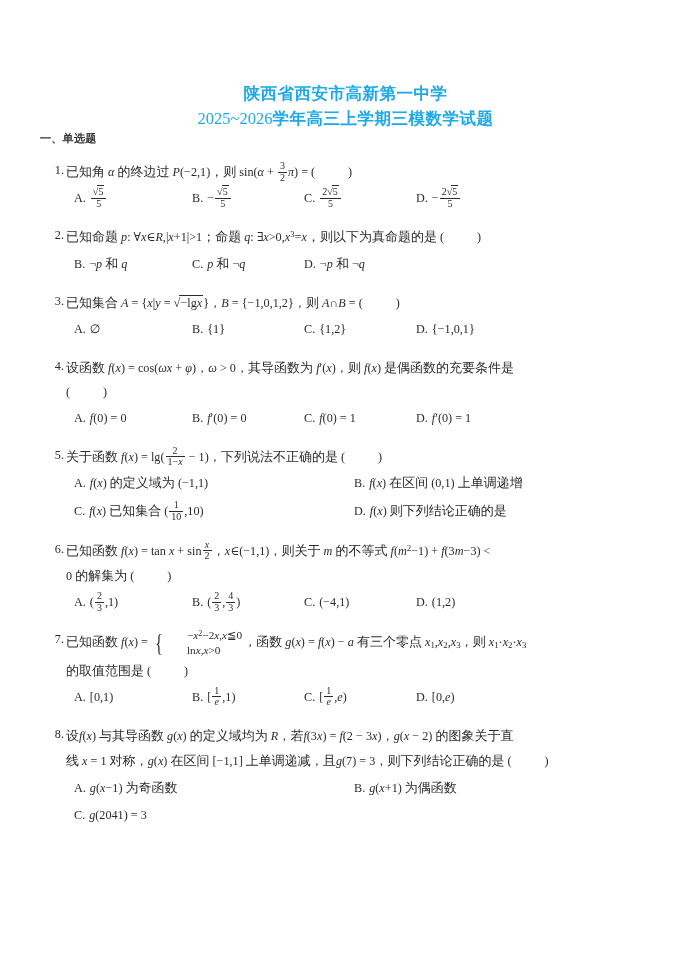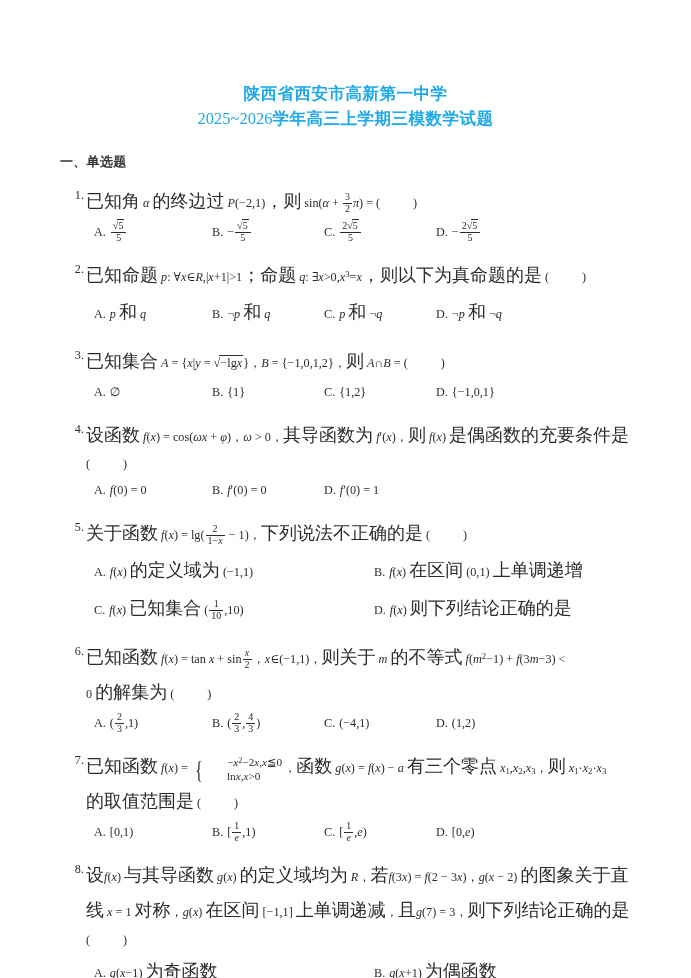--- a/index.html
+++ b/index.html
@@ -12,21 +12,21 @@
     height: 978px;
     font-family: "Liberation Serif", "DejaVu Serif", serif;
     color: #2b2b2b;
     position: relative;
     overflow: hidden;
   }
   .page {
     width: 691px;
     height: 978px;
     box-sizing: border-box;
-    padding: 0 60px;
+    padding: 0 40px;
     position: relative;
   }
 
   
   .title-block { padding-top: 82px; text-align: center; }
   .title-line1 {
     color: #1fa9e6;
     font-family: "Liberation Sans", "DejaVu Sans", sans-serif;
     font-weight: bold;
     font-size: 16.5px;
@@ -45,24 +45,23 @@
     letter-spacing: 0px;
   }
   .title-cn {
     font-family: Liberation Serif, serif;
     font-weight: bold;
     letter-spacing: .5px;
   }
 
   
   .section-head {
-    margin-top: 22px;
     font-family: Liberation Mono, monospace;
     font-weight: bold;
-    font-size: 13px;
+    font-size: 11px;
     color: #333;
     letter-spacing: .3px;
   }
 
   
   .q {
     margin-top: 13px;
     font-size: 12.2px;
     line-height: 1.95;
     position: relative;
@@ -85,21 +84,21 @@
     padding-left: 8px;
   }
   .opts.four > .opt { width: 112px; flex: 0 0 112px; }
   .opts.four > .opt:nth-child(1) { width: 118px; flex: 0 0 118px; }
   .opts.two  > .opt { width: 280px; flex: 0 0 280px; }
   .opt { font-size: 12.2px; line-height: 2.05; white-space: nowrap; }
   .opt-lbl { margin-right: 4px; }
 
   
   .mi { font-style: italic; font-family: "Liberation Serif","DejaVu Serif",serif; }
-  .cn { font-family: Liberation Serif, serif; font-style: normal; font-size: 18px; }
+  .cn { font-family: Liberation Serif, serif; font-style: normal; font-size: 13px; }
 
   
   .frac {
     display: inline-block;
     vertical-align: -0.48em;
     text-align: center;
     font-size: 0.82em;
     line-height: 1.08;
     margin: 0 1px;
   }
@@ -163,21 +162,20 @@
       <span class="opt"><span class="opt-lbl">B.</span>−<span class="frac"><span class="num"><span class="sqrt"><span class="rad">√</span><span class="rand">5</span></span></span><span class="den">5</span></span></span>
       <span class="opt"><span class="opt-lbl">C.</span><span class="frac"><span class="num">2<span class="sqrt"><span class="rad">√</span><span class="rand">5</span></span></span><span class="den">5</span></span></span>
       <span class="opt"><span class="opt-lbl">D.</span>−<span class="frac"><span class="num">2<span class="sqrt"><span class="rad">√</span><span class="rand">5</span></span></span><span class="den">5</span></span></span>
     </div>
   </div>
 
   <div class="q">
     <span class="q-num">2.</span>
     <span class="q-stem"><span class="cn">已知命题</span> <span class="mi">p</span>: ∀<span class="mi">x</span>∈<span class="mi">R</span>,|<span class="mi">x</span>+1|&gt;1<span class="cn">；命题</span> <span class="mi">q</span>: ∃<span class="mi">x</span>&gt;0,<span class="mi">x</span><sup>3</sup>=<span class="mi">x</span><span class="cn">，则以下为真命题的是</span> (<span class="blank">&nbsp;&nbsp;</span>)</span>
     <div class="opts four">
-      <span class="opt"><span class="opt-lbl">A.</span><span class="mi">p</span> <span class="cn">和</span> <span class="mi">q</span></span>
       <span class="opt"><span class="opt-lbl">B.</span>¬<span class="mi">p</span> <span class="cn">和</span> <span class="mi">q</span></span>
       <span class="opt"><span class="opt-lbl">C.</span><span class="mi">p</span> <span class="cn">和</span> ¬<span class="mi">q</span></span>
       <span class="opt"><span class="opt-lbl">D.</span>¬<span class="mi">p</span> <span class="cn">和</span> ¬<span class="mi">q</span></span>
     </div>
   </div>
 
   <div class="q">
     <span class="q-num">3.</span>
     <span class="q-stem"><span class="cn">已知集合</span> <span class="mi">A</span> = {<span class="mi">x</span>|<span class="mi">y</span> = <span class="sqrt"><span class="rad">√</span><span class="rand">−lg<span class="mi">x</span></span></span>}，<span class="mi">B</span> = {−1,0,1,2}，<span class="cn">则</span> <span class="mi">A</span>∩<span class="mi">B</span> = (<span class="blank">&nbsp;&nbsp;</span>)</span>
     <div class="opts four">
@@ -187,20 +185,21 @@
       <span class="opt"><span class="opt-lbl">D.</span>{−1,0,1}</span>
     </div>
   </div>
 
   <div class="q">
     <span class="q-num">4.</span>
     <span class="q-stem"><span class="cn">设函数</span> <span class="mi">f</span>(<span class="mi">x</span>) = cos(<span class="mi">ωx</span> + <span class="mi">φ</span>)，<span class="mi">ω</span> &gt; 0，<span class="cn">其导函数为</span> <span class="mi">f</span>′(<span class="mi">x</span>)，<span class="cn">则</span> <span class="mi">f</span>(<span class="mi">x</span>) <span class="cn">是偶函数的充要条件是</span><br>(<span class="blank">&nbsp;&nbsp;</span>)</span>
     <div class="opts four">
       <span class="opt"><span class="opt-lbl">A.</span><span class="mi">f</span>(0) = 0</span>
       <span class="opt"><span class="opt-lbl">B.</span><span class="mi">f</span>′(0) = 0</span>
+      <span class="opt"><span class="opt-lbl">C.</span><span class="mi">f</span>(0) = 1</span>
       <span class="opt"><span class="opt-lbl">D.</span><span class="mi">f</span>′(0) = 1</span>
     </div>
   </div>
 
   <div class="q">
     <span class="q-num">5.</span>
     <span class="q-stem"><span class="cn">关于函数</span> <span class="mi">f</span>(<span class="mi">x</span>) = lg(<span class="frac"><span class="num">2</span><span class="den">1−<span class="mi">x</span></span></span> − 1)，<span class="cn">下列说法不正确的是</span> (<span class="blank">&nbsp;&nbsp;</span>)</span>
     <div class="opts two">
       <span class="opt"><span class="opt-lbl">A.</span><span class="mi">f</span>(<span class="mi">x</span>) <span class="cn">的定义域为</span> (−1,1)</span>
       <span class="opt"><span class="opt-lbl">B.</span><span class="mi">f</span>(<span class="mi">x</span>) <span class="cn">在区间</span> (0,1) <span class="cn">上单调递增</span></span>

